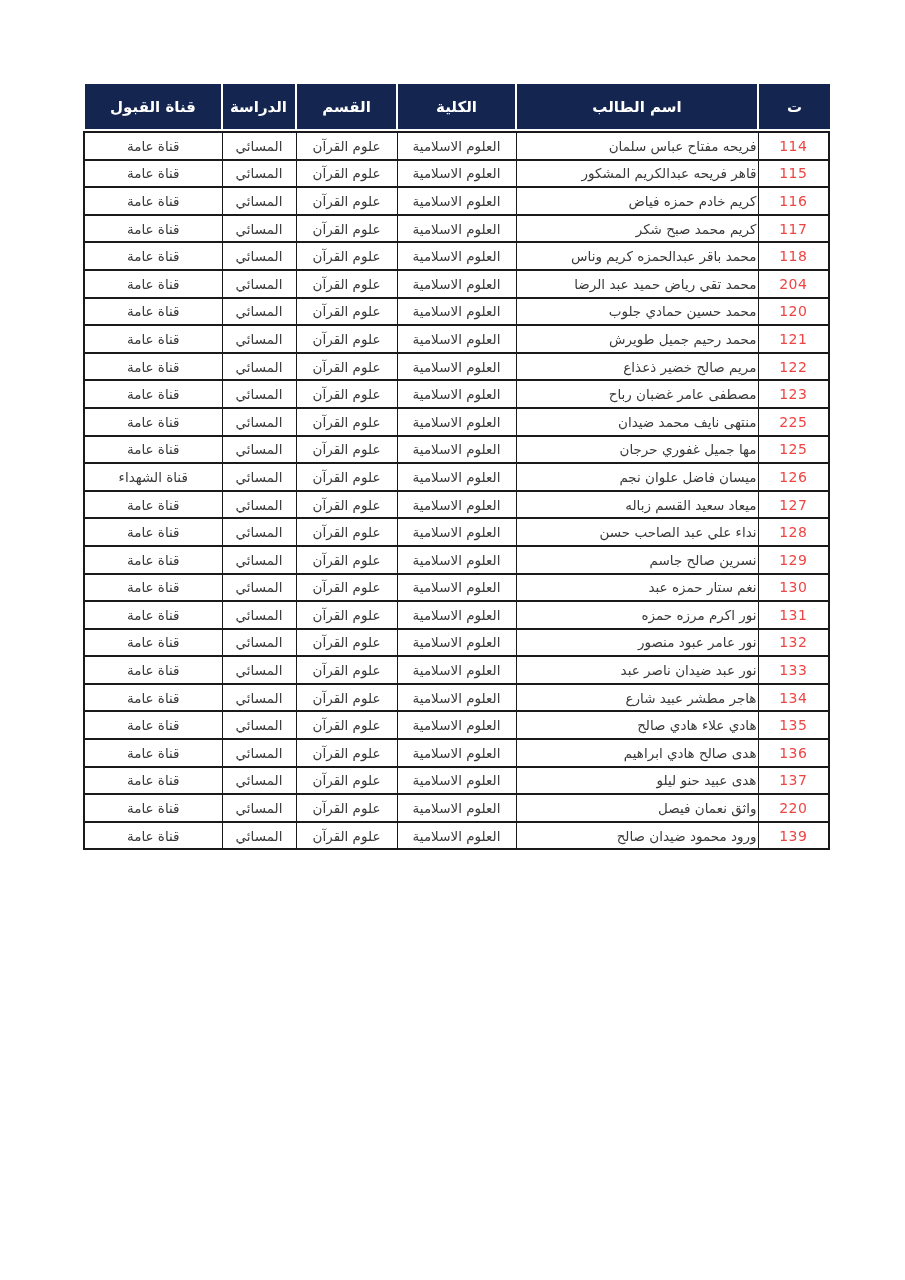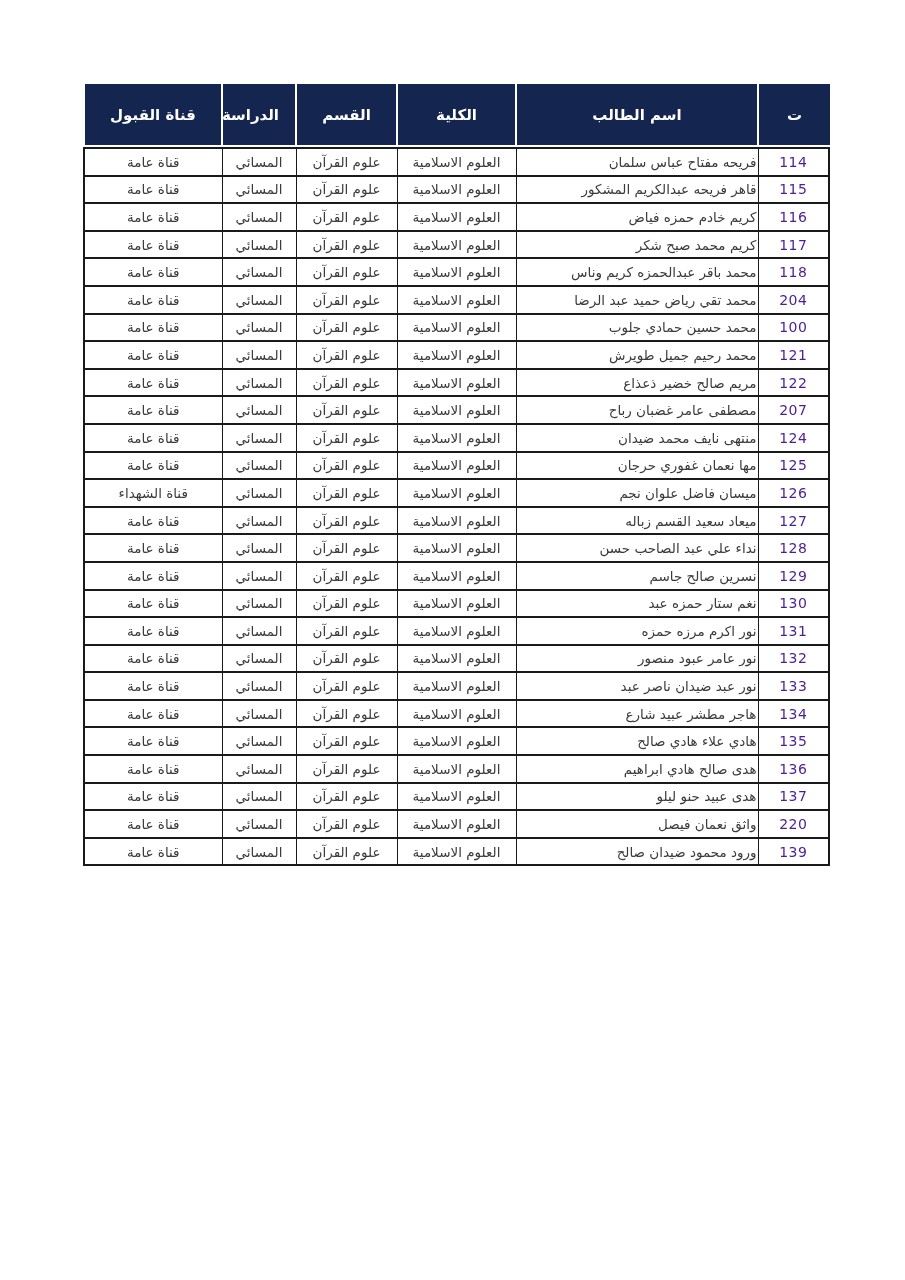--- a/index.html
+++ b/index.html
@@ -27,21 +27,21 @@
     border-collapse: separate;
   }
   table.head th {
     background: var(--header-bg, #14254f);
     color: var(--header-text, #ffffff);
     font-weight: bold;
     font-size: 15px;
     height: 29px;
     text-align: center;
     vertical-align: middle;
-    padding: 16px;
+    padding: 8px;
     overflow: hidden;
     white-space: nowrap;
   }
   table.head th + th {
     border-inline-start: 2px solid #ffffff;
   }
   
   table.body {
     margin-top: 2px;
     border-collapse: collapse;
@@ -54,21 +54,21 @@
     height: 25.6px;
     font-size: 13.5px;
     color: var(--body-text, #3a3a3a);
     vertical-align: middle;
     padding: 0 3px;
     overflow: hidden;
     white-space: nowrap;
   }
   table.body td.align-center { text-align: center; }
   table.body td.align-right  { text-align: right; padding-inline-start: 1px; padding-inline-end: 6px; margin-top: 44px; }
-  table.body td.cell-no { font-size: 14px; color: #4c1d95; letter-spacing: 0.5px; }
+  table.body td.cell-no { font-size: 14px; color: #ef4444; letter-spacing: 0.5px; }
 </style>
 </head>
 <body>
 
 <div class="page" style="background: rgb(255, 255, 255);">
   <div class="table-wrap">
 
     <table class="head">
       <colgroup>
           <col style="width: 71px;">
@@ -142,21 +142,21 @@
           </tr>
           <tr>
             <td class="align-center cell-no">204</td>
             <td class="align-right cell-name">محمد تقي رياض حميد عبد الرضا</td>
             <td class="align-center cell-college">العلوم الاسلامية</td>
             <td class="align-center cell-department">علوم القرآن</td>
             <td class="align-center cell-study">المسائي</td>
             <td class="align-center cell-channel">قناة عامة</td>
           </tr>
           <tr>
-            <td class="align-center cell-no">100</td>
+            <td class="align-center cell-no">120</td>
             <td class="align-right cell-name">محمد حسين حمادي جلوب</td>
             <td class="align-center cell-college">العلوم الاسلامية</td>
             <td class="align-center cell-department">علوم القرآن</td>
             <td class="align-center cell-study">المسائي</td>
             <td class="align-center cell-channel">قناة عامة</td>
           </tr>
           <tr>
             <td class="align-center cell-no">121</td>
             <td class="align-right cell-name">محمد رحيم جميل طويرش</td>
             <td class="align-center cell-college">العلوم الاسلامية</td>
@@ -166,38 +166,38 @@
           </tr>
           <tr>
             <td class="align-center cell-no">122</td>
             <td class="align-right cell-name">مريم صالح خضير ذعذاع</td>
             <td class="align-center cell-college">العلوم الاسلامية</td>
             <td class="align-center cell-department">علوم القرآن</td>
             <td class="align-center cell-study">المسائي</td>
             <td class="align-center cell-channel">قناة عامة</td>
           </tr>
           <tr>
-            <td class="align-center cell-no">207</td>
+            <td class="align-center cell-no">123</td>
             <td class="align-right cell-name">مصطفى عامر غضبان رباح</td>
             <td class="align-center cell-college">العلوم الاسلامية</td>
             <td class="align-center cell-department">علوم القرآن</td>
             <td class="align-center cell-study">المسائي</td>
             <td class="align-center cell-channel">قناة عامة</td>
           </tr>
           <tr>
-            <td class="align-center cell-no">124</td>
+            <td class="align-center cell-no">225</td>
             <td class="align-right cell-name">منتهى نايف محمد ضيدان</td>
             <td class="align-center cell-college">العلوم الاسلامية</td>
             <td class="align-center cell-department">علوم القرآن</td>
             <td class="align-center cell-study">المسائي</td>
             <td class="align-center cell-channel">قناة عامة</td>
           </tr>
           <tr>
             <td class="align-center cell-no">125</td>
-            <td class="align-right cell-name">مها نعمان غفوري حرجان</td>
+            <td class="align-right cell-name">مها جميل غفوري حرجان</td>
             <td class="align-center cell-college">العلوم الاسلامية</td>
             <td class="align-center cell-department">علوم القرآن</td>
             <td class="align-center cell-study">المسائي</td>
             <td class="align-center cell-channel">قناة عامة</td>
           </tr>
           <tr>
             <td class="align-center cell-no">126</td>
             <td class="align-right cell-name">ميسان فاضل علوان نجم</td>
             <td class="align-center cell-college">العلوم الاسلامية</td>
             <td class="align-center cell-department">علوم القرآن</td>

